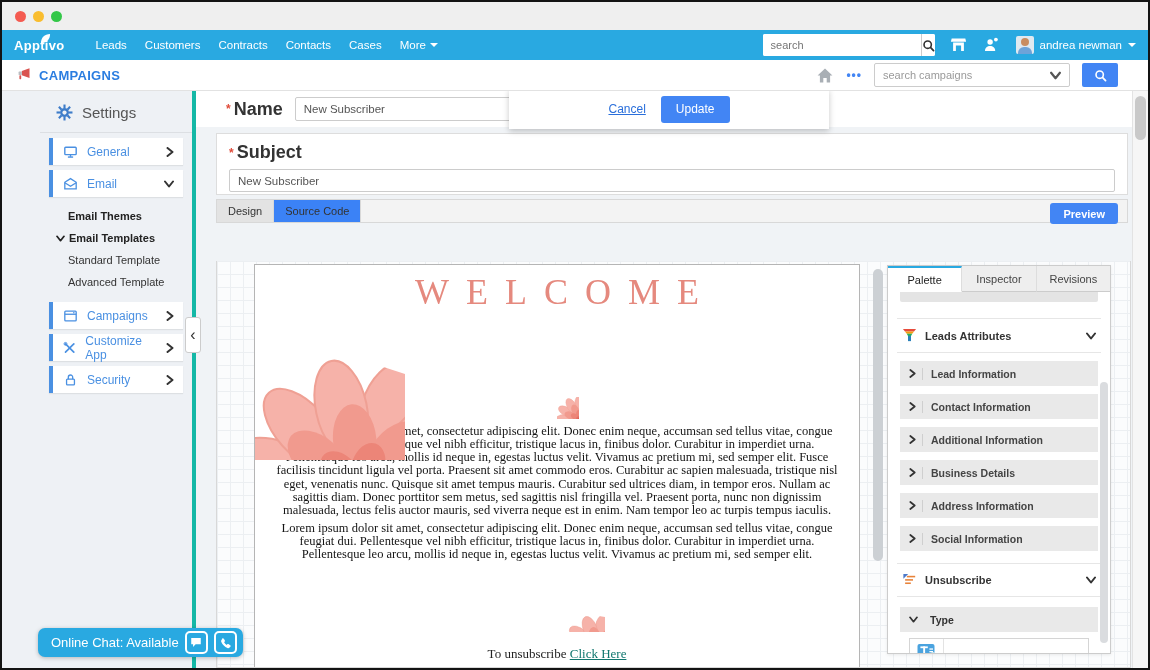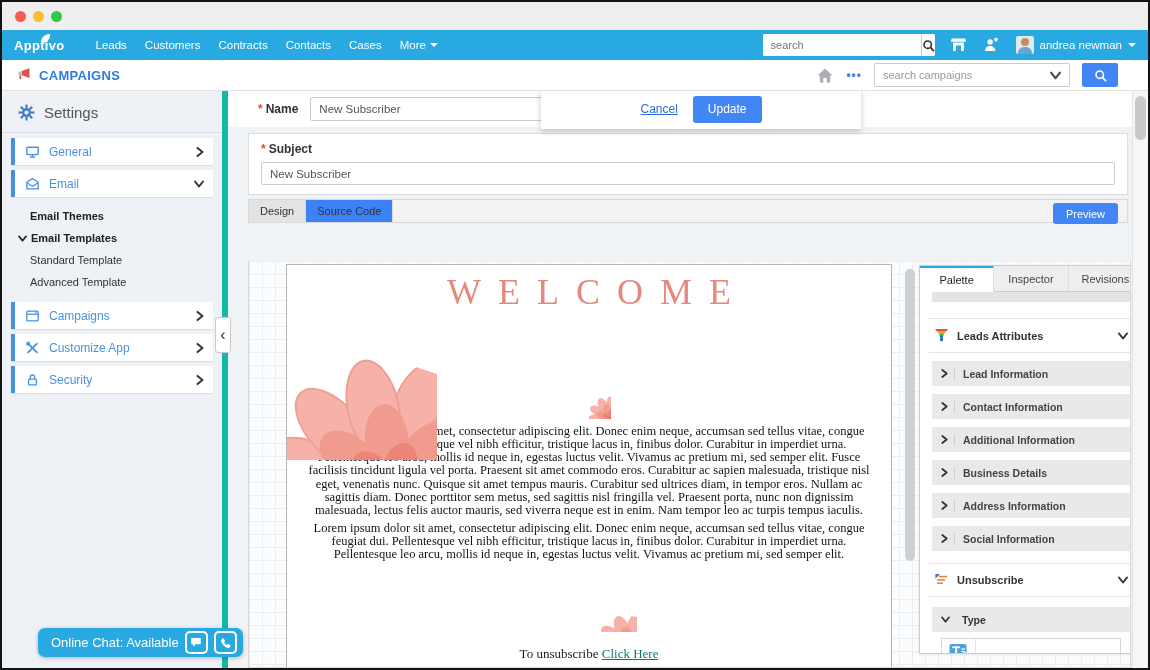--- a/index.html
+++ b/index.html
@@ -33,55 +33,55 @@
   .appbar-title { color:#2b7de0; font-weight:bold; font-size:13px; margin-left:7px; letter-spacing:.3px; }
   .appbar-right { margin-left:auto; display:flex; align-items:center; gap:12px; padding-right:16px; }
   .more-dots { color:#4285f4; font-size:12px; letter-spacing:1px; font-weight:bold; cursor:pointer; }
   .camp-select { width:196px; height:24px; border:1px solid #ccc; border-radius:2px; background:#fff; display:flex; align-items:center; padding:0 8px; font-size:11px; color:#9a9a9a; justify-content:space-between; cursor:pointer; }
   .camp-search-btn { width:36px; height:24px; background:#4285f4; border:none; border-radius:2px; display:flex; align-items:center; justify-content:center; color:#fff; cursor:pointer; }
 
   
   .bodyrow { display:flex; height:577px; position:relative; }
 
   
-  .sidebar { width:226px; background:#eef1f5; position:relative; flex-shrink:0; border-right:6px solid #14b8a6; }
+  .sidebar { width:194px; background:#eef1f5; position:relative; flex-shrink:0; border-right:4px solid #14b8a6;padding-left:38px; }
   .settings-header { display:flex; align-items:center; gap:9px; padding:13px 16px 11px; border-bottom:1px solid #dcdfe3; color:#555; font-size:15px; }
   .side-item { background:#fff; border-left:4px solid #4a90e2; margin:5px 9px; height:27px; display:flex; align-items:center; padding:0 9px 0 10px; color:#4a90e2; font-size:12px; gap:9px; box-shadow:0 1px 1px rgba(0,0,0,.07); cursor:pointer; }
   .side-item .chev { margin-left:auto; color:#333; display:flex; }
   .side-sub { padding:3px 0 4px 28px; }
   .sub-item { padding:5px 0; color:#333; font-size:11px; display:flex; align-items:center; cursor:pointer; }
   .sub-item.bold { font-weight:bold; color:#222; }
   .sub-item .pre-chev { margin:0 4px 0 -12px; color:#222; display:flex; }
   .collapse-tab { position:absolute; right:-9px; top:226px; width:16px; height:36px; background:#fff; border:1px solid #ccc; border-radius:3px; display:flex; align-items:center; justify-content:center; color:#333; z-index:6; cursor:pointer; }
   .chat-pill { position:absolute; left:36px; bottom:11px; background:#29a9e1; border-radius:7px; height:29px; display:flex; align-items:center; padding:0 6px 0 13px; color:#fff; font-size:13px; gap:6px; box-shadow:0 1px 4px rgba(0,0,0,.25); cursor:pointer; white-space:nowrap; z-index:7; }
   .chat-btn { width:23px; height:23px; background:#29a9e1; border:2px solid #fff; border-radius:5px; display:flex; align-items:center; justify-content:center; cursor:pointer; }
 
   
   .main { flex:1; position:relative; background:#f0f3f6; overflow:hidden; }
   .name-row { height:36px; background:#fff; display:flex; align-items:center; padding-left:30px; }
   .req { color:#e04b3a; margin-right:3px; font-weight:bold; font-size:12px; }
-  .fld-label { font-weight:bold; font-size:12px; color:#333; margin-right:12px; }
+  .fld-label { font-weight:bold; font-size:18px; color:#333; margin-right:12px; }
   .name-input { width:240px; height:24px; border:1px solid #ccc; border-radius:2px; padding:0 8px; font-size:11.5px; color:#555; font-family:inherit; }
   .float-panel { position:absolute; left:313px; top:-2px; width:320px; height:40px; background:#fff; box-shadow:0 2px 6px rgba(0,0,0,.22); display:flex; align-items:center; justify-content:center; gap:15px; z-index:5; }
   .cancel-link { color:#2a6fdb; font-size:12px; text-decoration:underline; cursor:pointer; }
   .update-btn { background:#4285f4; color:#fff; border:none; height:27px; padding:0 15px; border-radius:3px; font-size:12px; cursor:pointer; font-family:inherit; }
   .toggles-row { height:36px; display:flex; align-items:center; padding-left:30px; }
   .tog-label { font-weight:bold; font-size:11px; color:#333; }
   .toggle { width:38px; height:20px; border-radius:10px; background:#3fce5c; position:relative; margin-left:14px; cursor:pointer; box-shadow:inset 0 1px 2px rgba(0,0,0,.15); }
   .toggle::after { content:""; position:absolute; right:1px; top:1px; width:18px; height:18px; border-radius:50%; background:#fff; box-shadow:0 1px 2px rgba(0,0,0,.35); }
   .gap2 { margin-left:156px; }
 
   .subject-card { margin:6px 20px 0; height:62px; background:#fff; border:1px solid #ddd; padding:8px 12px; }
   .subject-card .lblrow { display:flex; align-items:center; margin-bottom:6px; }
   .subject-input { width:100%; height:23px; border:1px solid #ccc; border-radius:2px; padding:0 8px; font-size:11.5px; color:#555; font-family:inherit; }
 
   .editor-tabs { margin:4px 20px 0; background:#f3f3f3; border:1px solid #d8d8d8; height:24px; display:flex; align-items:stretch; position:relative; }
   .etab { padding:0 11px; display:flex; align-items:center; font-size:11px; color:#333; border-right:1px solid #d8d8d8; background:#3b82f6; cursor:pointer; }
   .etab.active { background:#e3e3e3; }
-  .preview-btn { position:absolute; right:9px; top:3px; height:21px; background:#4285f4; color:#fff; border:none; border-radius:3px; font-size:11px; font-weight:normal; padding:0 13px; cursor:pointer; font-family:inherit; }
+  .preview-btn { position:absolute; right:9px; top:3px; height:21px; background:#4285f4; color:#fff; border:none; border-radius:3px; font-size:11px; font-weight:bold; padding:0 13px; cursor:pointer; font-family:inherit; }
 
   
   .canvas { position:absolute; left:20px; right:17px; top:170px; bottom:0;
             border:1px solid #d8d8d8; border-top:none; overflow:hidden;
             background-color:#fbfcfd;
             background-image:linear-gradient(#eceff2 1px, transparent 1px),
                              linear-gradient(90deg,#eceff2 1px, transparent 1px);
             background-size:13px 13px; }
 
   .doc { position:absolute; left:37px; top:3px; width:606px; bottom:-2px; background:#fff; border:1px solid #b5b5b5; overflow:hidden; cursor:text; }

